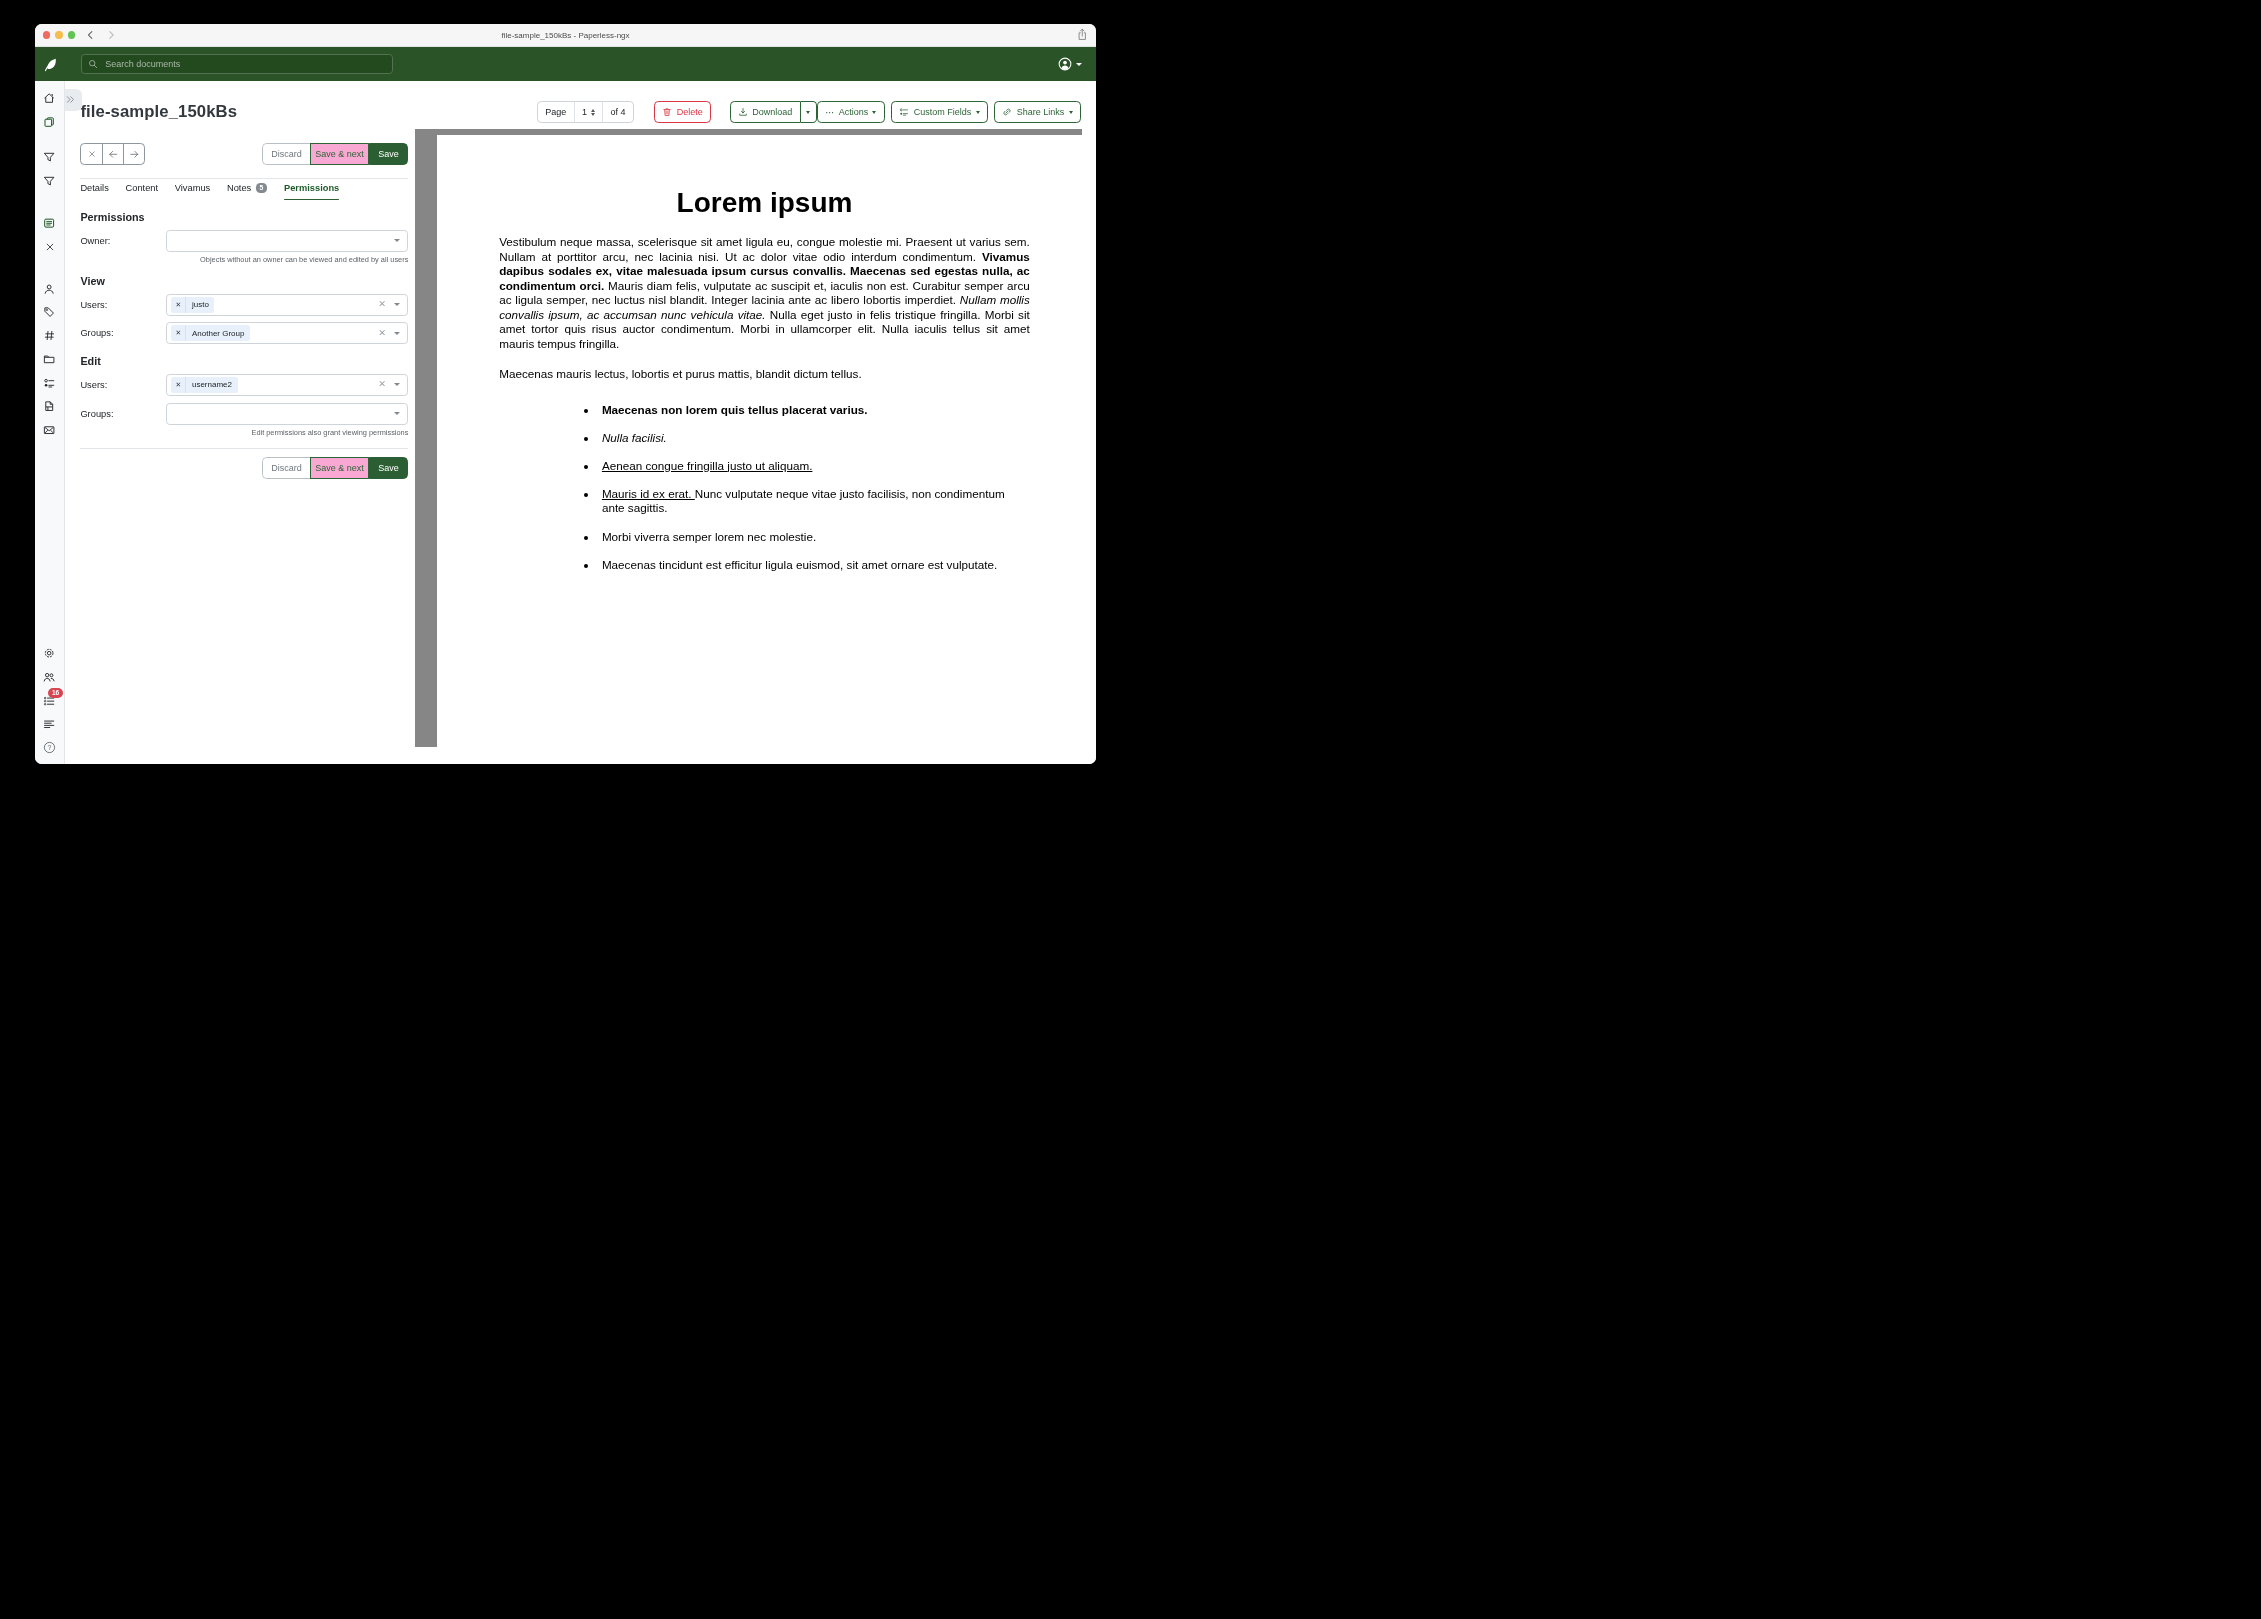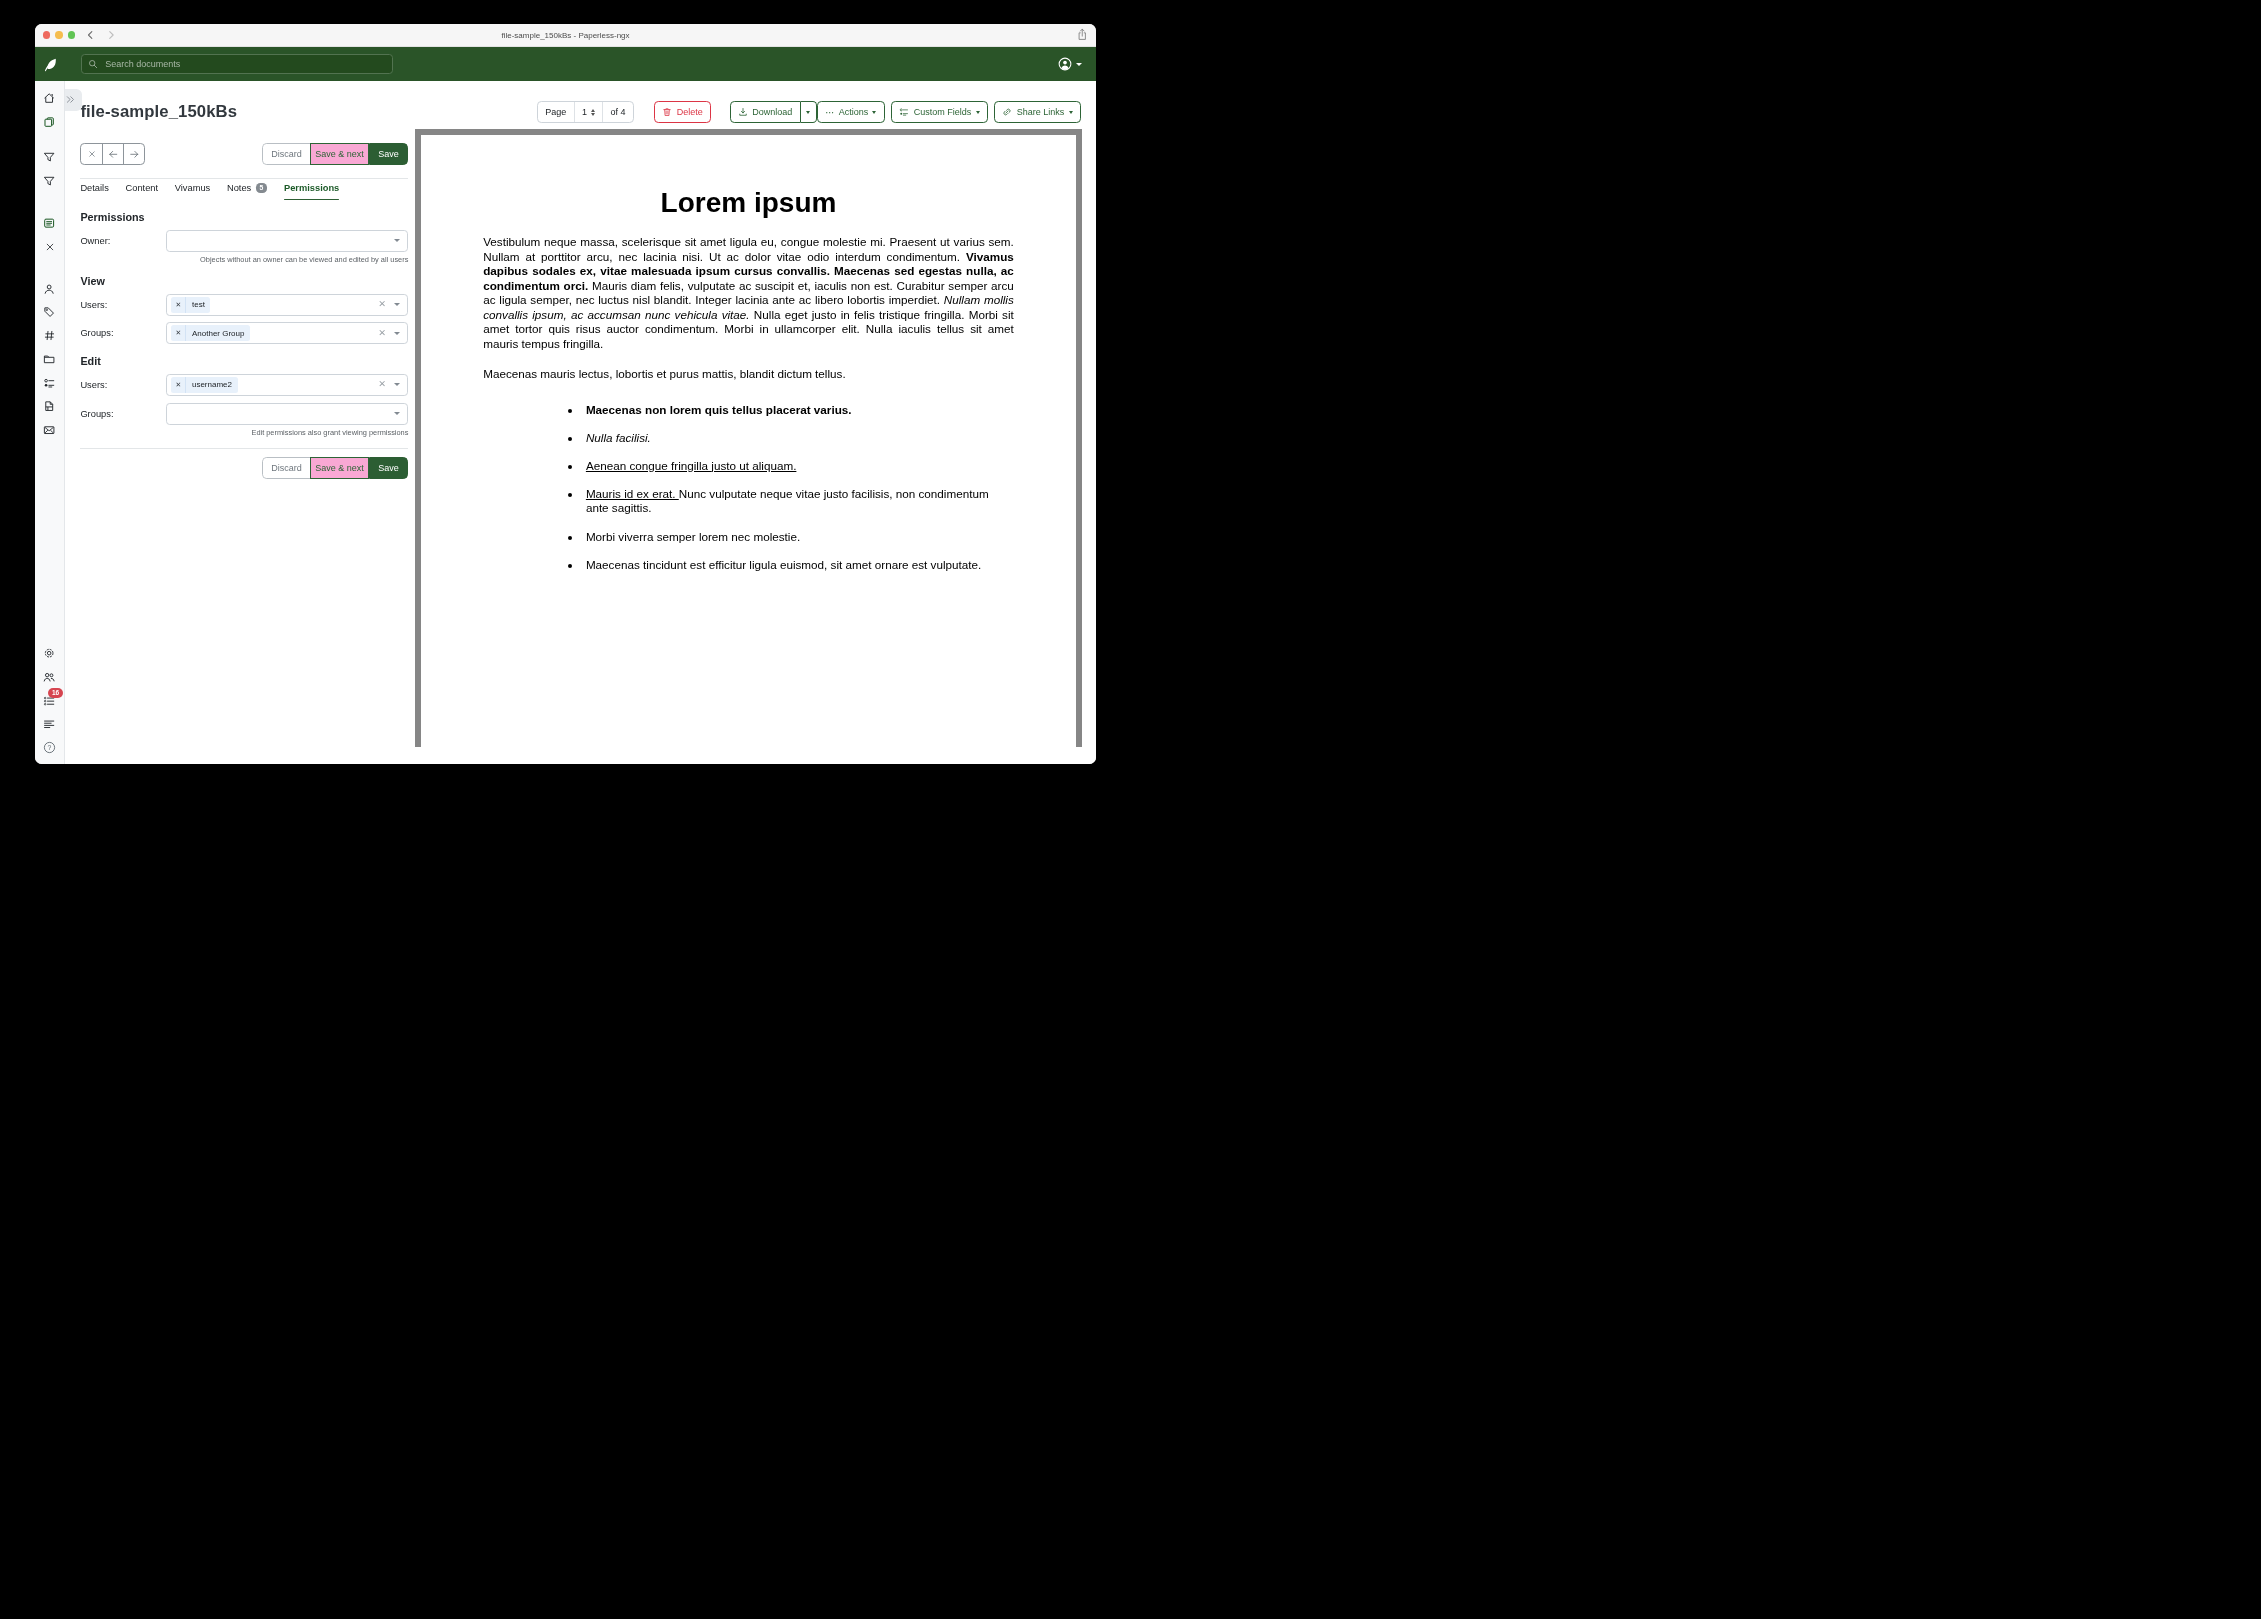--- a/index.html
+++ b/index.html
@@ -89,21 +89,21 @@
   .tbtn.danger{border-color:#dc3545;color:#dc3545;margin-right:12.3px;}
   .tbtn + .tbtn{margin-left:6.2px;}
   .splitgroup{display:flex;margin-left:6.2px;}
   .splitgroup .tbtn{border-radius:4.3px 0 0 4.3px;}
   .split-caret{display:flex;align-items:center;justify-content:center;width:16px;border:0.6px solid #2d6436;
                border-left:none;border-radius:0 4.3px 4.3px 0;color:#2d6436;background:#fff;}
   .caret-green{width:0;height:0;border-left:2.8px solid transparent;border-right:2.8px solid transparent;border-top:3.4px solid #2d6436;}
   
   .viewer{position:absolute;left:350px;top:48px;width:667px;height:618px;background:#868686;
           padding:6.2px 6.2px 0;overflow:hidden;}
-  .page{background:#fff;width:100%;height:100%;padding:52px 62px 0;overflow:hidden;color:#000;}
+  .page{background:#fff;width:100%;height:100%;padding:52px 62px 0;overflow:hidden;color:#000;margin-left:16px;}
   .page h1{font-size:28px;text-align:center;margin:0;font-weight:700;font-family:"Liberation Sans",sans-serif;}
   .page h2{font-size:18px;line-height:1.12;font-weight:700;margin:43px 0 0;text-indent:17.3px;}
   .page p{font-size:11.7px;line-height:1.24;text-align:justify;margin:16px 0 0;}
   .page p.simple{text-align:left;}
   .page ul{margin:21px 0 0;padding-left:99px;}
   .page li{font-size:11.7px;line-height:1.24;margin-bottom:13.6px;padding-left:3.7px;}
   .b{font-weight:700;}.i{font-style:italic;}.u{text-decoration:underline;}
   svg{display:block;}
 </style>
 </head>
@@ -421,21 +421,21 @@
           </div>
           <div class="hint">Objects without an owner can be viewed and edited by all users</div>
 
           <div class="sec-heading">View</div>
 
           <div class="form-row">
             <div class="form-label">Users:</div>
             <div class="select">
               <span class="chip">
                 <span class="chip-x">✕</span>
-                <span class="chip-label">test</span>
+                <span class="chip-label">justo</span>
               </span>
               <span class="right-controls">
                 <span class="clear-x">✕</span>
                 <span class="caret-g"></span>
               </span>
             </div>
           </div>
 
           <div class="form-row">
             <div class="form-label">Groups:</div>

